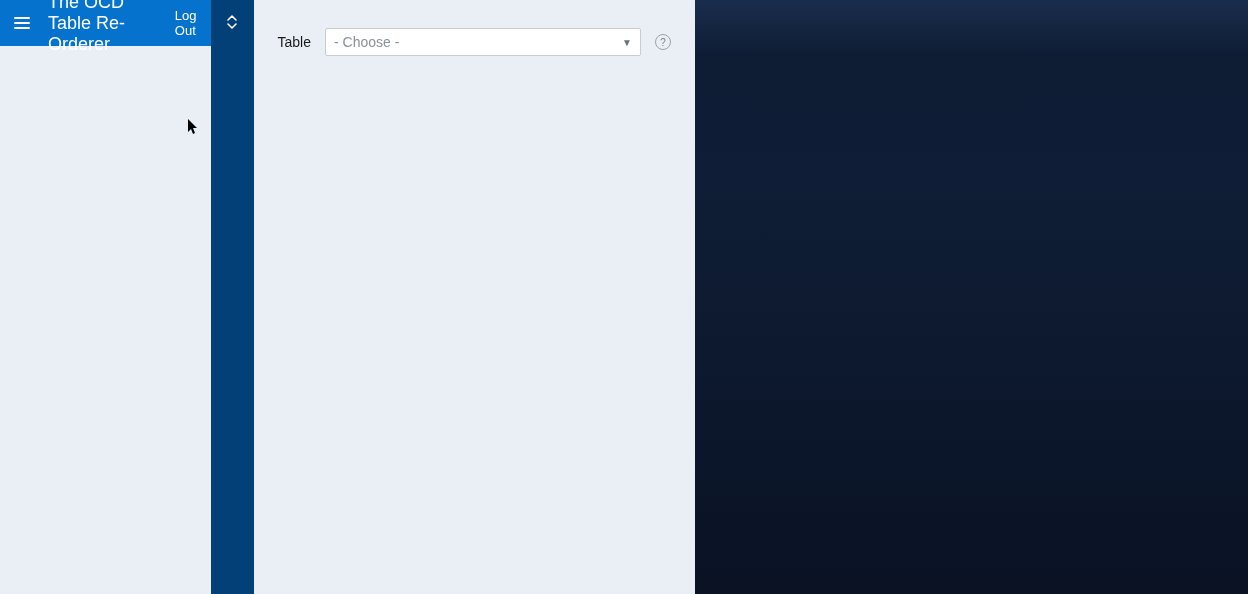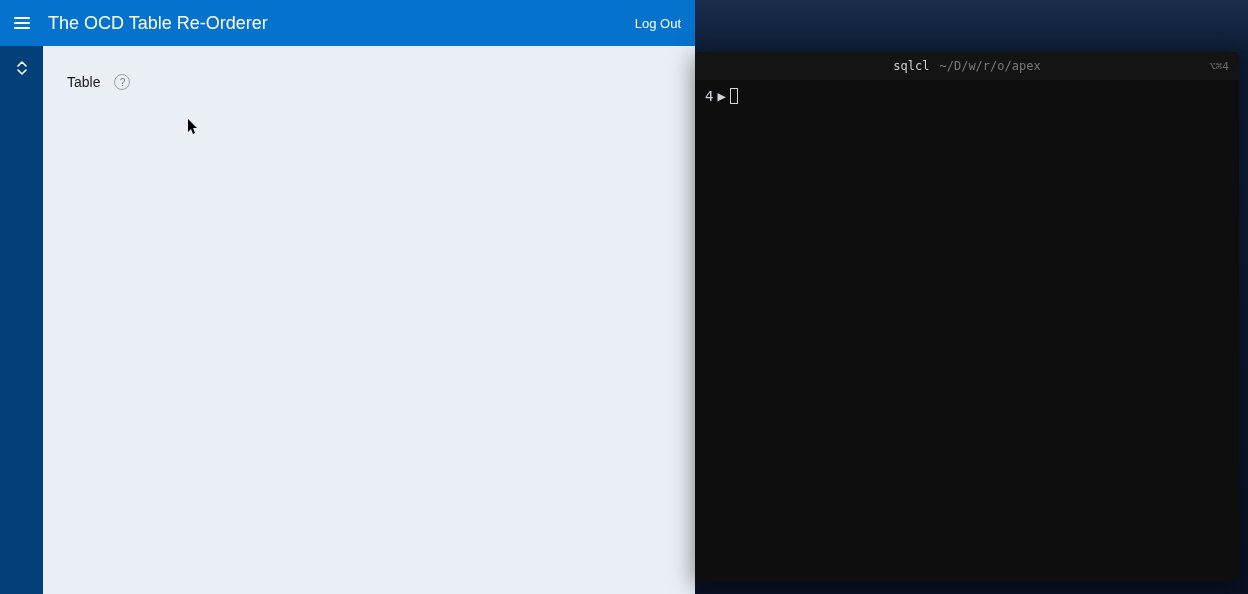--- a/index.html
+++ b/index.html
@@ -13,21 +13,21 @@
       height: 594px;
       overflow: hidden;
       display: flex;
       background: #0a1528;
     }
     
     .app-pane {
       width: 695px;
       height: 100%;
       display: flex;
-      flex-direction: column;
+      flex-direction: row;
       background: #e9eff5;
     }
     .header {
       height: 46px;
       background: #0572ce;
       display: flex;
       align-items: center;
       padding: 0 14px;
       color: #ffffff;
       justify-content: space-between;
@@ -226,38 +226,30 @@
       <div class="expand-icon">
         <svg width="14" height="16" viewBox="0 0 14 16" fill="none">
           <path d="M3 6 L7 2 L11 6" stroke="#ffffff" stroke-width="1.6" fill="none" stroke-linecap="round" stroke-linejoin="round"></path>
           <path d="M3 10 L7 14 L11 10" stroke="#ffffff" stroke-width="1.6" fill="none" stroke-linecap="round" stroke-linejoin="round"></path>
         </svg>
       </div>
     </div>
     <div class="content">
       <div class="field-row">
         <div class="field-label">Table</div>
+        <div class="select">
+          <span class="select-text">- Choose -</span>
+          <span class="select-arrow">▼</span>
+        </div>
         <div class="help-icon">?</div>
       </div>
     </div>
   </div>
   <div class="cursor-ptr">
     <svg width="12" height="16" viewBox="0 0 12 16">
       <path d="M0 0 L0 13 L3 10 L5 15 L7 14 L5 9 L9 9 Z" fill="#000000"></path>
     </svg>
   </div>
 </div>
 
 <div class="desktop-pane">
   <div class="wallpaper-mountain"></div>
-  <div class="terminal">
-    <div class="term-titlebar">
-      <span class="term-title-left">sqlcl</span>
-      <span class="term-title-right">~/D/w/r/o/apex</span>
-      <span class="term-shortcut">⌥⌘4</span>
-    </div>
-    <div class="term-body">
-      <span class="prompt-num">4</span>
-      <span class="prompt-arrow">▶</span>
-      <span class="prompt-cursor"></span>
-    </div>
-  </div>
 </div>
 
 </body></html>

